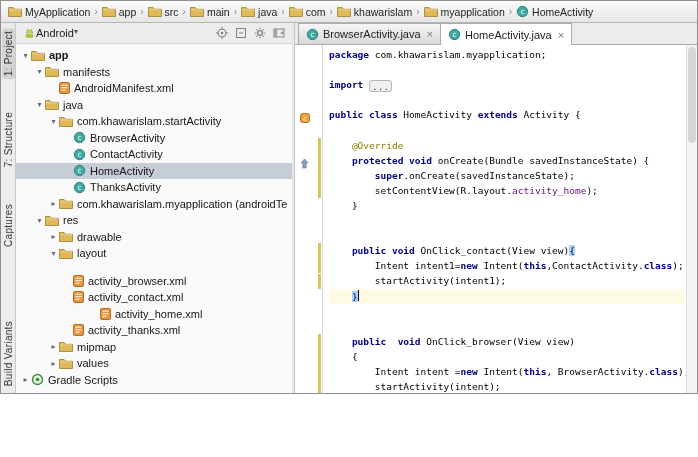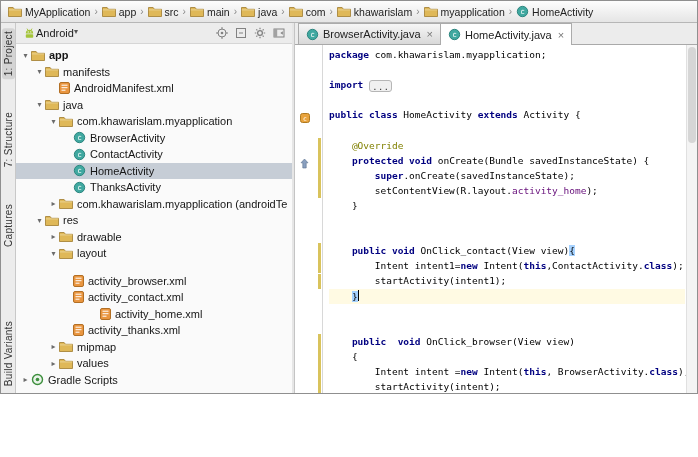--- a/index.html
+++ b/index.html
@@ -259,21 +259,21 @@
             <span class="tree-label">java</span>
           </div>
           <div class="tree-row" style="padding-left: 32px;">
             <span class="arrow">▾</span>
             <span class="ic">
               <svg width="14" height="11">
                 <path d="M0.5 1.5h4.6l1.4 1.8h7v7.2H0.5z" fill="#DFB858" stroke="#A8863B" stroke-width="0.9"></path>
                 <path d="M0.8 3.9h12.4" stroke="#EDD79A" stroke-width="0.9"></path>
               </svg>
             </span>
-            <span class="tree-label">com.khawarislam.myapplication</span>
+            <span class="tree-label">com.khawarislam.startActivity</span>
           </div>
           <div class="tree-row" style="padding-left: 46px;">
             <span class="arrow"></span>
             <span class="ic">
               <svg width="13" height="13">
                 <circle cx="6.5" cy="6.5" r="5.2" fill="#40A8A0" stroke="#2E8680"></circle>
                 <text x="6.5" y="9.2" font-size="7.5" text-anchor="middle" fill="#fff" font-family="DejaVu Sans Mono,monospace">c</text>
               </svg>
             </span>
             <span class="tree-label">BrowserActivity</span>

